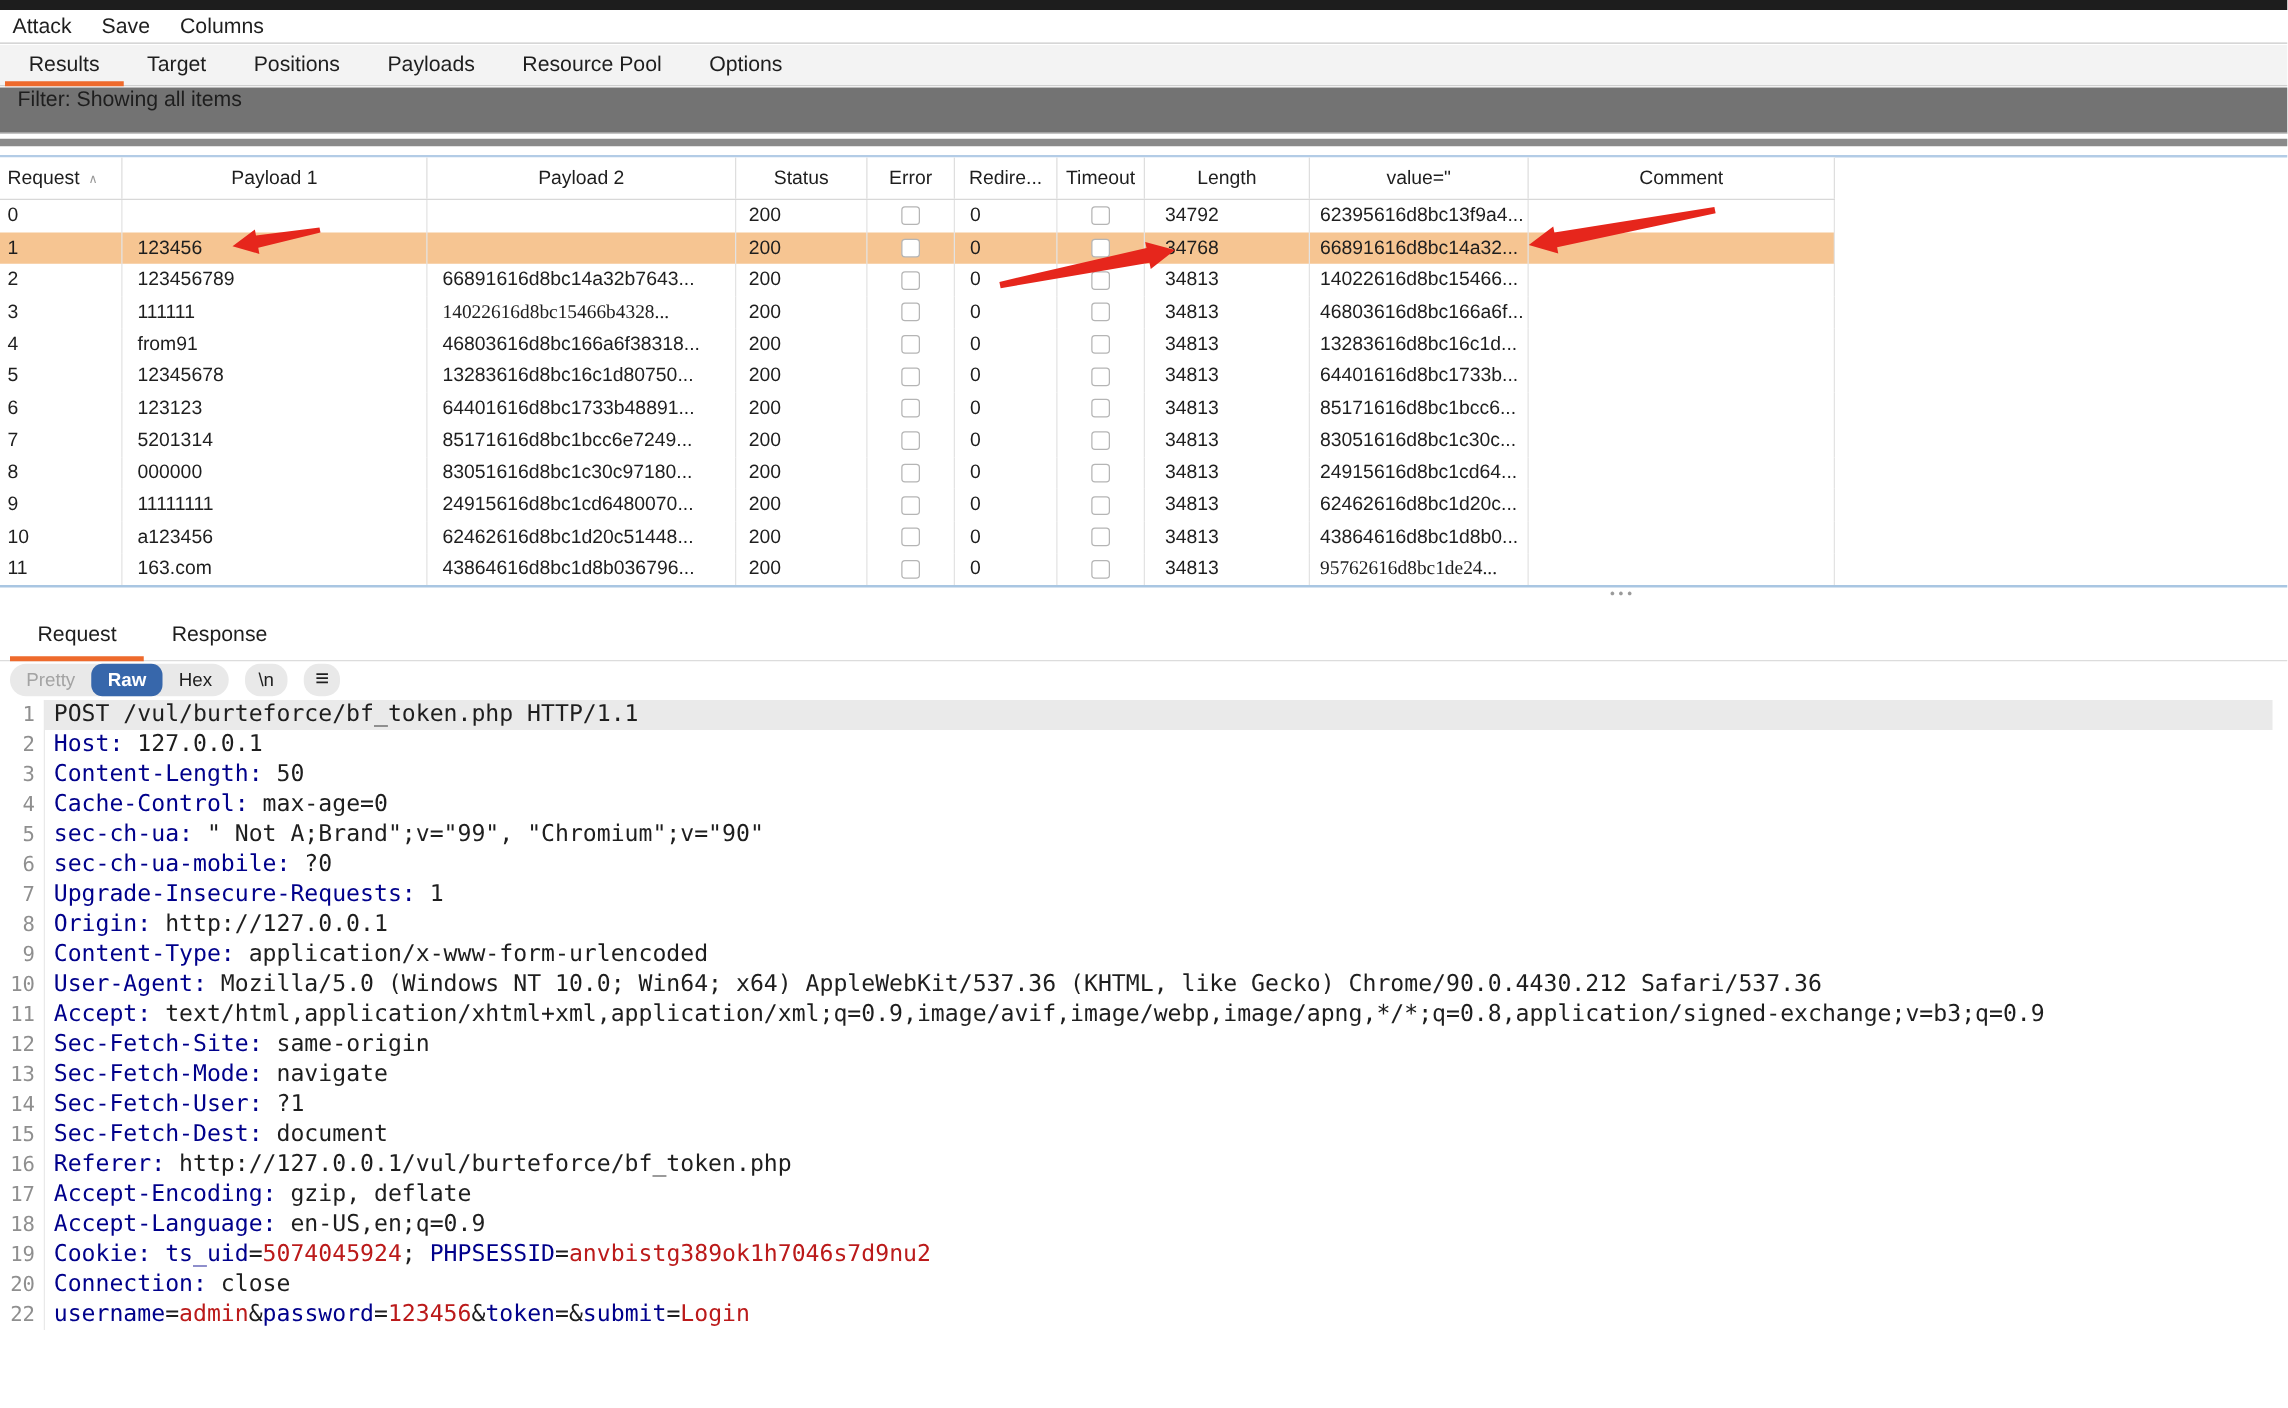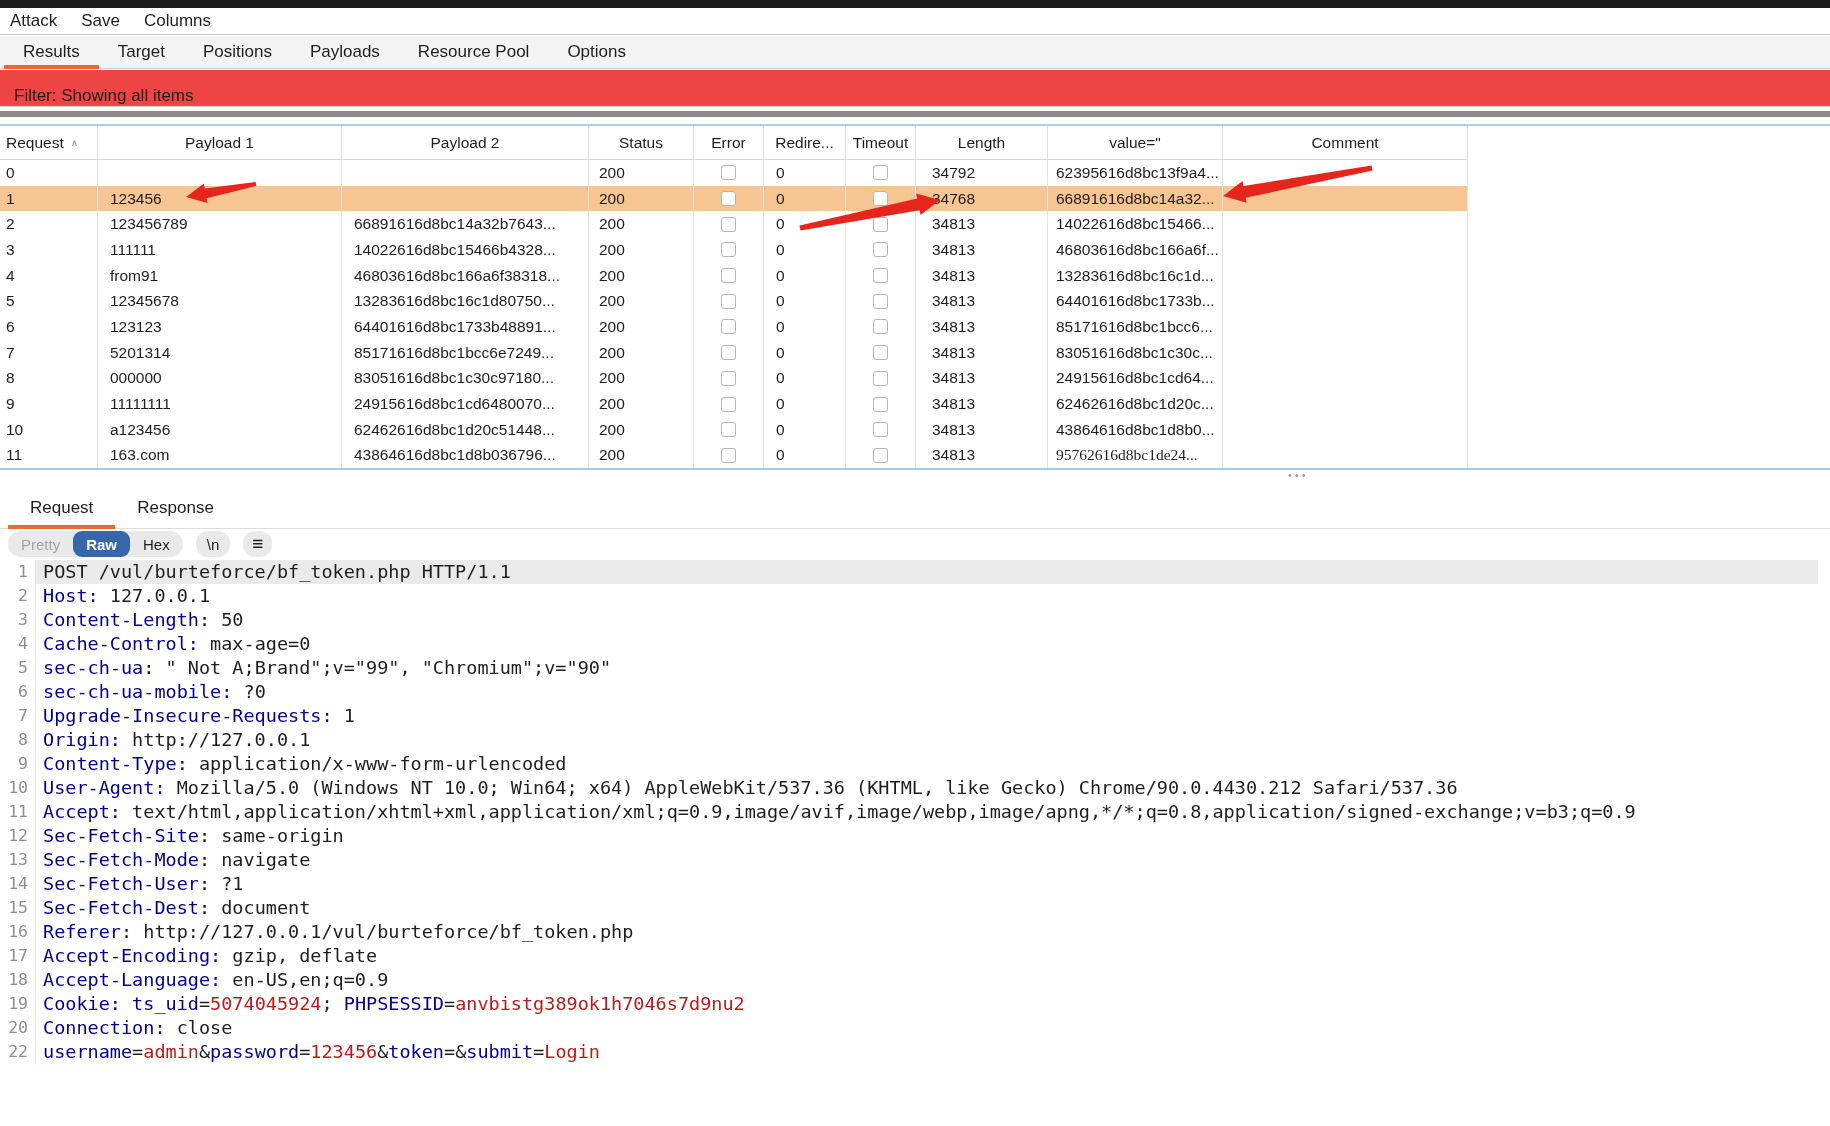--- a/index.html
+++ b/index.html
@@ -8,22 +8,22 @@
   .titlebar{position:absolute;top:0;left:0;width:100%;height:8px;background:#1d1d1d}
   .menubar{position:absolute;top:8px;left:0;width:100%;height:27px;background:#fff;
            border-bottom:1px solid #c9c9c9;display:flex;align-items:center;
            padding-left:10px;gap:24px;font-size:17px;box-sizing:border-box}
   .menu-item{cursor:default}
   .tabbar{position:absolute;top:36px;left:0;width:100%;height:33px;background:#f3f3f3;
           border-bottom:1px solid #cfcfcf;display:flex;align-items:stretch;
           padding-left:4px;font-size:17px;box-sizing:border-box}
   .tab{display:flex;align-items:center;padding:0 19px;position:relative;cursor:default}
   .tab.active::after{content:'';position:absolute;left:0;right:0;bottom:-1px;height:4px;background:var(--accent)}
-  .filterbar{position:absolute;top:70px;left:0;width:100%;height:37px;background:#ef4444;
-             border-bottom:1px solid #d2d2d2;display:flex;align-items:flex-end;
+  .filterbar{position:absolute;top:70px;left:0;width:100%;height:37px;background:#737373;
+             border-bottom:1px solid #d2d2d2;display:flex;align-items:flex-start;
              padding-left:14px;font-size:17px;box-sizing:border-box}
   .sep-thick{position:absolute;top:111px;left:0;width:100%;height:6px;background:#8a8a8a}
   .blue1{position:absolute;top:124px;left:0;width:100%;height:2px;background:#b3cce6}
   .rtable{position:absolute;top:126px;left:0;width:1468px;background:#fff}
   .thead{display:flex;height:33px;border-bottom:1px solid #d8d8d8}
   .hcell{display:flex;align-items:center;justify-content:center;font-size:15.5px;
          border-right:1px solid #dedede;box-sizing:border-box;white-space:nowrap}
   .hcell.first{justify-content:flex-start;padding-left:6px}
   .sort{color:#9a9a9a;font-size:10px;margin-left:7px}
   .trow{display:flex;height:25.7px;align-items:stretch}
@@ -168,21 +168,21 @@
         <div class="cell ck" style="width: 70px;">
           <span class="checkbox"></span>
         </div>
         <div class="cell pl16" style="width: 132px;">34813</div>
         <div class="cell pl8" style="width: 175px;">14022616d8bc15466...</div>
         <div class="cell " style="width: 245px;"></div>
       </div>
       <div class="trow">
         <div class="cell pl6" style="width: 98px;">3</div>
         <div class="cell pl12" style="width: 244px;">111111</div>
-        <div class="cell pl12" style="width: 247px;">14022616d8bc15466b4328...</div>
+        <div class="cell pl12" style="width: 247px; font-family: Liberation Serif, serif;">14022616d8bc15466b4328...</div>
         <div class="cell pl10" style="width: 105px;">200</div>
         <div class="cell ck" style="width: 70px;">
           <span class="checkbox"></span>
         </div>
         <div class="cell pl12" style="width: 82px;">0</div>
         <div class="cell ck" style="width: 70px;">
           <span class="checkbox"></span>
         </div>
         <div class="cell pl16" style="width: 132px;">34813</div>
         <div class="cell pl8" style="width: 175px;">46803616d8bc166a6f...</div>

